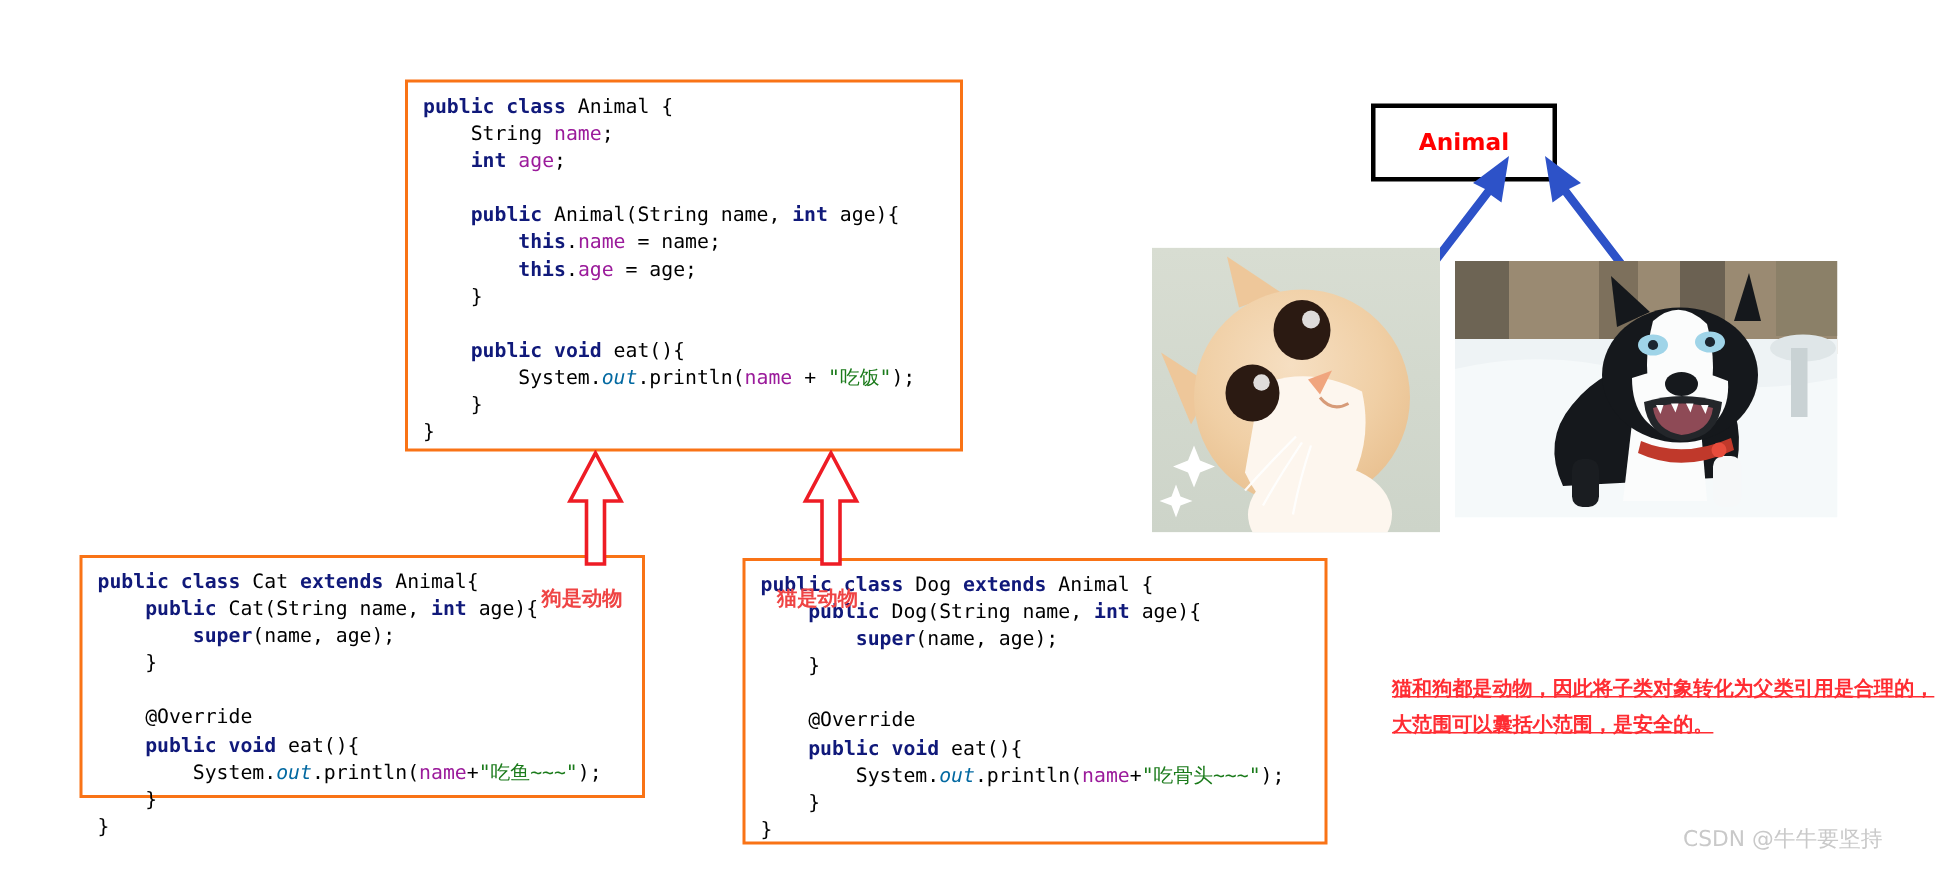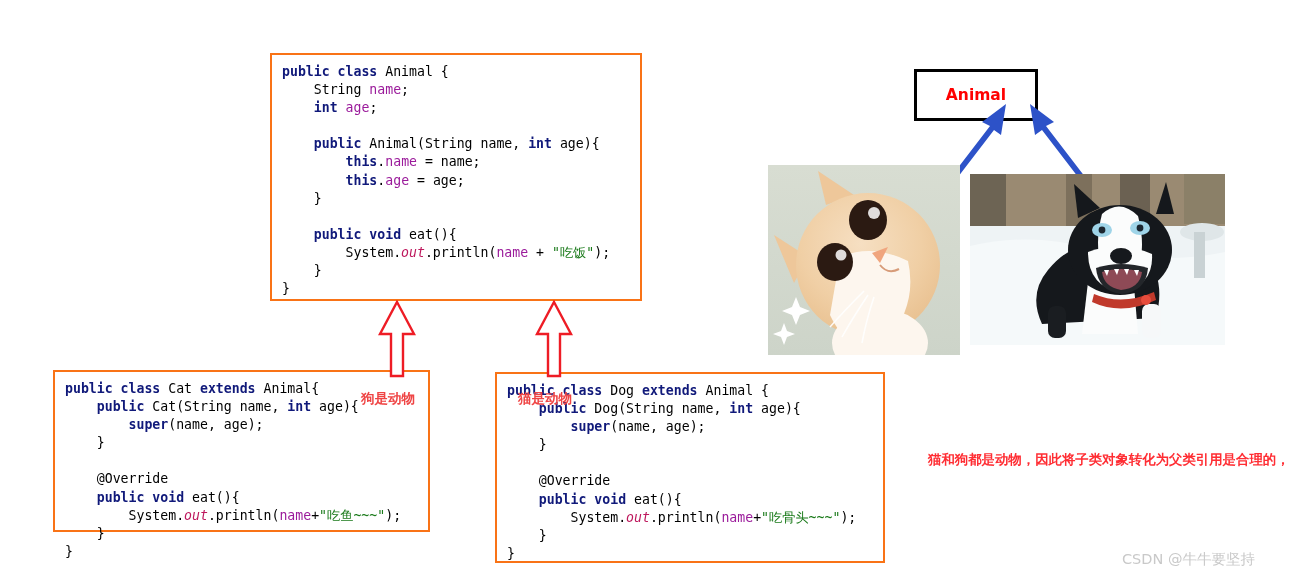--- a/index.html
+++ b/index.html
@@ -13,21 +13,21 @@
   }
   pre.code{
     margin:0;padding:8px 10px;
     font-family:"DejaVu Sans Mono","Liberation Mono",monospace;
     font-size:13.2px;line-height:18.1px;color:#000000;white-space:pre;
   }
   .kw{color:#10197a;font-weight:bold;}
   .fld{color:#9b1b9b;}
   .str{color:#1a7a1a;}
   .ann{color:#000000;}
-  .it{color:#be185d;font-style:italic;}
+  .it{color:#0369a1;font-style:italic;}
 
   
   #box-animal{left:270px;top:53px;width:372px;height:248px;}
   
   #box-cat{left:53px;top:370px;width:377px;height:162px;}
   
   #box-dog{left:495px;top:372px;width:390px;height:191px;}
 
   
   .red-arrow{position:absolute;}
@@ -56,20 +56,21 @@
   
   .photo{position:absolute;overflow:hidden;}
   #photo-cat{left:768px;top:165px;width:192px;height:190px;}
   #photo-dog{left:970px;top:174px;width:255px;height:171px;}
 
   
   #red-note{
     position:absolute;left:928px;top:448px;width:375px;
     color:#ff2d33;font-weight:bold;font-size:13.4px;line-height:24px;
     font-family:"DejaVu Sans","Liberation Sans",sans-serif;
+    text-decoration:underline;
   }
   #red-note div{white-space:nowrap;}
 
   
   #watermark{
     position:absolute;left:1122px;top:550px;
     color:#c9c9c9;font-size:14.5px;
     font-family:"DejaVu Sans","Liberation Sans",sans-serif;white-space:nowrap;
   }
 </style>
@@ -240,15 +241,16 @@
       <path d="M164 96 l5 0 -2 6 Z"></path>
     </g>
 
     <path d="M124 120 Q152 132 184 118 L186 126 Q152 142 122 128 Z" fill="#c0392b"></path>
     <circle cx="176" cy="126" r="5" fill="#e74c3c"></circle>
   </svg>
 </div>
 
 <div id="red-note">
   <div>猫和狗都是动物，因此将子类对象转化为父类引用是合理的，</div>
+  <div>大范围可以囊括小范围，是安全的。</div>
 </div>
 
 <div id="watermark">CSDN @牛牛要坚持</div>
 
 </body></html>

